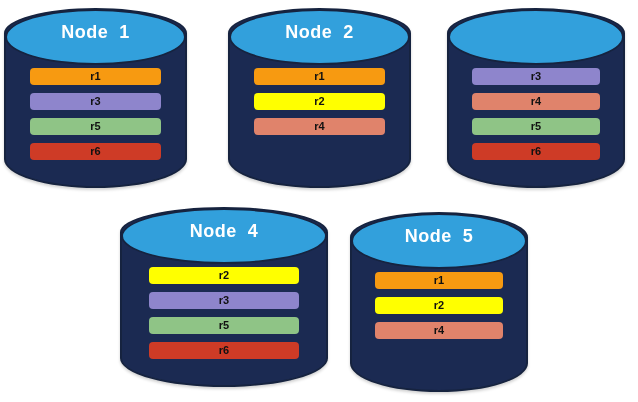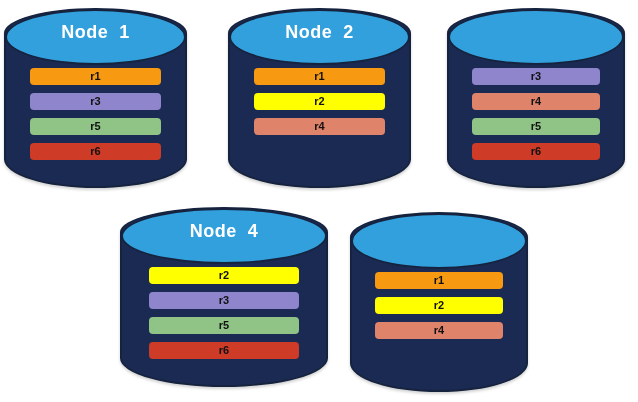--- a/index.html
+++ b/index.html
@@ -160,20 +160,21 @@
           <span>r5</span>
         </div>
         <div class="bar" style="background: rgb(206, 59, 38);">
           <span>r6</span>
         </div>
       </div>
     </div>
     <div class="node" style="left: 350px; top: 212px; width: 178px; height: 180px;">
       <div class="cyl-body"></div>
       <div class="cyl-top"></div>
+      <div class="cyl-title">Node  5</div>
       <div class="bars" style="top: 60px;">
         <div class="bar" style="background: rgb(247, 154, 17);">
           <span>r1</span>
         </div>
         <div class="bar" style="background: rgb(255, 255, 0);">
           <span>r2</span>
         </div>
         <div class="bar" style="background: rgb(224, 131, 107);">
           <span>r4</span>
         </div>

